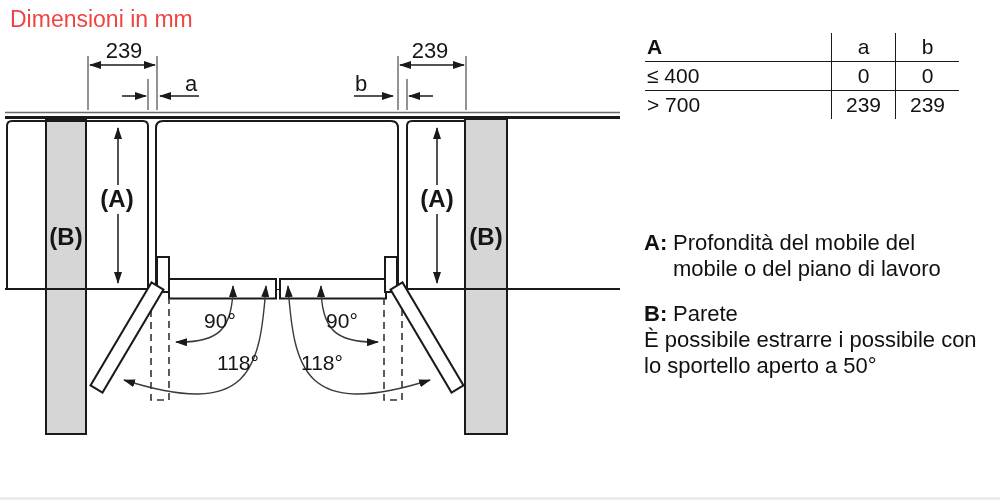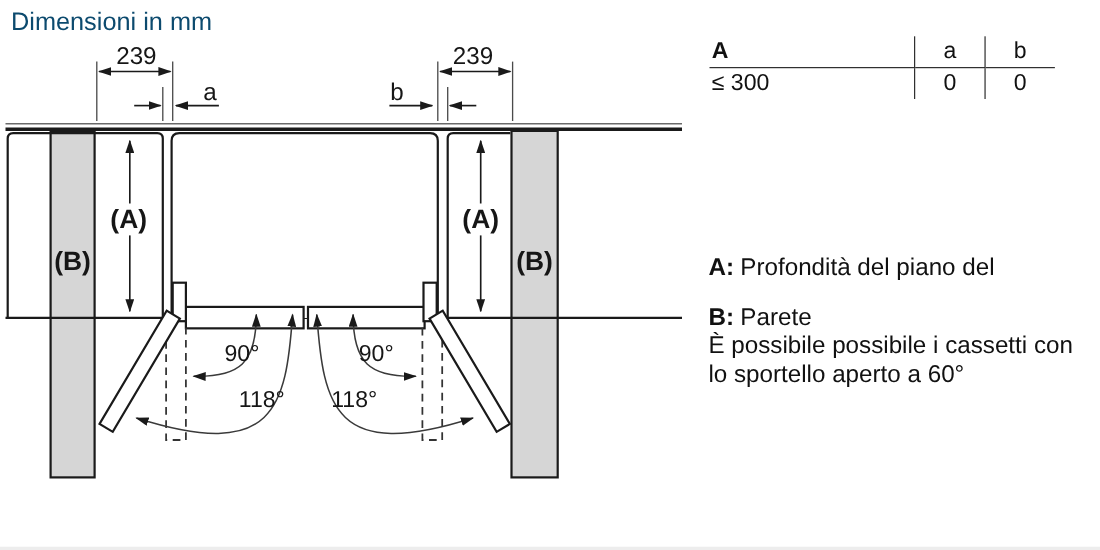--- a/index.html
+++ b/index.html
@@ -4,21 +4,21 @@
 <style>
   html,body{margin:0;padding:0;}
   body{
     width:1000px;height:500px;position:relative;overflow:hidden;
     background:#ffffff;
     font-family:"Liberation Sans","DejaVu Sans",sans-serif;
     color:#161616;
   }
   .page-title{
     position:absolute;left:10px;top:6px;
-    font-size:23px;line-height:26px;color:#0c4a6e;
+    font-size:23px;line-height:26px;color:#ef4444;
   }
   .drawing{position:absolute;left:0;top:0;}
   svg text{
     font-family:"Liberation Sans","DejaVu Sans",sans-serif;
     fill:#161616;
   }
   .dim-text{font-size:22px;}
   .big-label{font-size:24px;font-weight:bold;}
   .angle-text{font-size:21px;}
   
@@ -135,38 +135,44 @@
 </svg>
 
 <table class="spec-table">
   <tbody>
     <tr>
       <td class="c-range hdr">A</td>
       <td class="c-a">a</td>
       <td class="c-b">b</td>
     </tr>
     <tr>
-      <td class="c-range">≤ 300</td>
+      <td class="c-range">≤ 400</td>
       <td class="c-a">0</td>
       <td class="c-b">0</td>
+    </tr>
+    <tr>
+      <td class="c-range">&gt; 700</td>
+      <td class="c-a">239</td>
+      <td class="c-b">239</td>
     </tr>
   </tbody>
 </table>
 
 <div class="legend">
   <div class="legend-row">
     <span class="legend-key">A:</span>
     <span class="legend-text">
-      <div>Profondità del piano del</div>
+      <div>Profondità del mobile del</div>
+      <div>mobile o del piano di lavoro</div>
     </span>
   </div>
   <div class="legend-gap"></div>
   <div class="legend-row">
     <span class="legend-key">B:</span>
     <span class="legend-text">
       <div>Parete</div>
     </span>
   </div>
-  <div>È possibile possibile i cassetti con</div>
-  <div>lo sportello aperto a 60°</div>
+  <div>È possibile estrarre i possibile con</div>
+  <div>lo sportello aperto a 50°</div>
 </div>
 
 <div class="bottom-strip"></div>
 
 </body></html>

